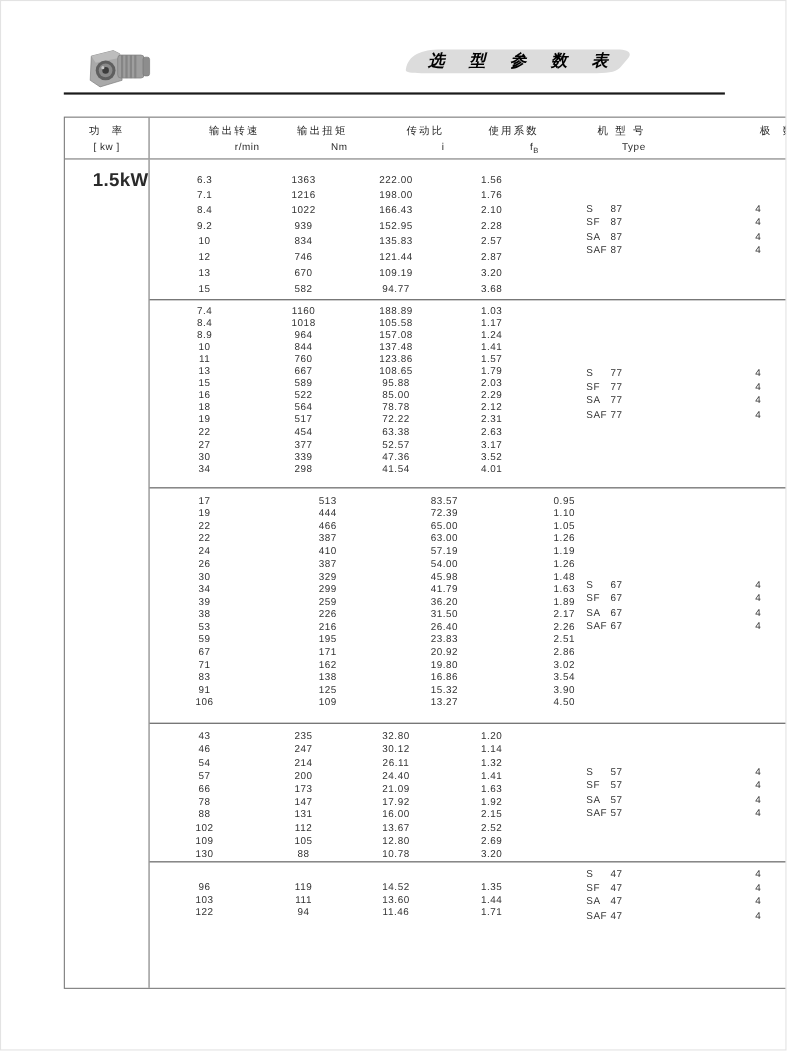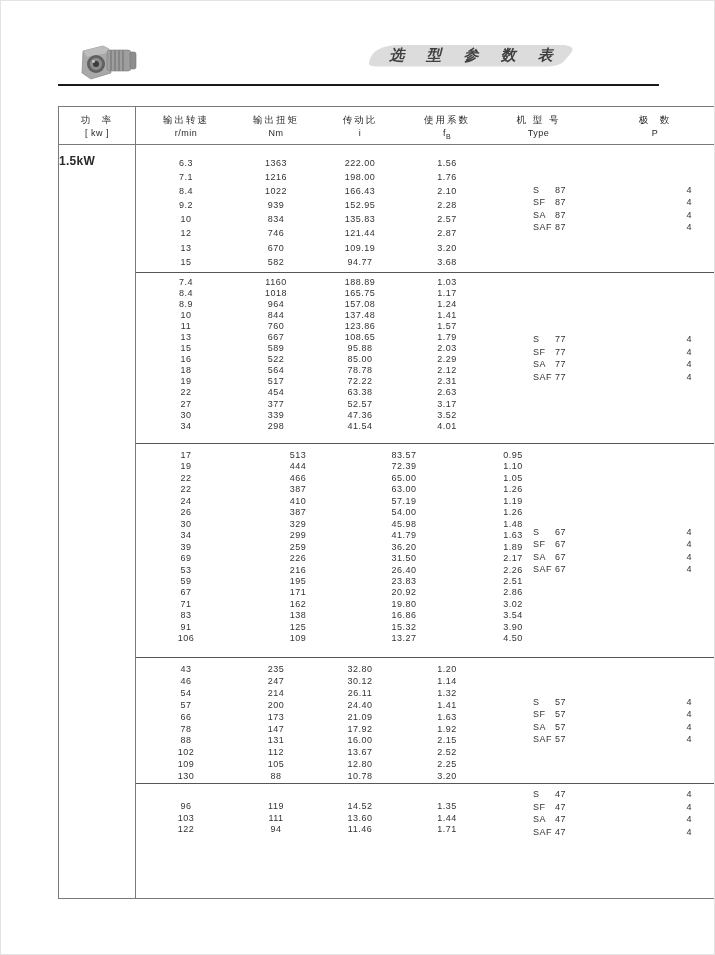--- a/index.html
+++ b/index.html
@@ -10,40 +10,40 @@
   }
 
   
   .logo { position:absolute; left:76px; top:38px; width:64px; height:44px; }
   .badge { position:absolute; left:366px; top:41px; width:208px; height:27px; }
   .badge svg { position:absolute; left:0; top:0; }
   .badge-text {
     position:absolute; left:0; top:0; width:100%; height:100%;
     display:flex; align-items:center; justify-content:center;
     font-style:italic; font-size:15px; letter-spacing:9px;
-    padding-left:9px; color:#404040; font-weight:bold;
+    padding-left:9px; color:#000000; font-weight:bold;
   }
   .header-rule { position:absolute; left:57px; top:83px; width:601px; height:2px; background:#1a1a1a; }
 
   
   .sel-table {
     position:absolute; left:57px; top:105px; width:666px; height:793px;
     border:1px solid #7a7a7a; display:flex; flex-direction:column;
   }
   .thead { display:flex; height:38px; border-bottom:1px solid #7a7a7a; flex:0 0 auto; }
   .th-power { width:77px; border-right:1px solid #7a7a7a; text-align:center; padding-top:5px; }
   .th-data { flex:1; display:grid; grid-template-columns:100px 80px 88px 86px 97px 1fr; padding-top:5px; }
-  .th-cell { text-align:center; }
+  .th-cell { text-align:right; }
   .th-cn { font-size:9.5px; letter-spacing:2px; line-height:15px; white-space:pre; }
   .th-unit { font-size:9px; letter-spacing:0.5px; line-height:12px; }
   .th-unit sub { font-size:7px; }
 
   .tbody { flex:1; display:flex; }
   .power-col { width:77px; border-right:1px solid #7a7a7a; }
-  .power-value { text-align:left; font-weight:bold; font-size:12px; padding-top:9px; letter-spacing:0.3px; }
+  .power-value { text-align:right; font-weight:bold; font-size:17px; padding-top:9px; letter-spacing:0.3px; }
   .blocks { flex:1; display:flex; flex-direction:column; }
 
   .block { position:relative; }
   .block + .block { border-top:1px solid #565656; }
   .b1 { height:127px; } .b2 { height:171px; } .b3 { height:214px; } .b4 { height:126px; } .b5 { flex:1; }
 
   .row { display:grid; grid-template-columns:100px 80px 88px 86px; }
   .row .c { text-align:center; font-size:9px; letter-spacing:0.5px; color:#333; }
   .b1 .rows { padding-top:11px; } .b1 .row { line-height:14.1px; }
   .b2 .rows { padding-top:4px;  } .b2 .row { line-height:11.05px; }
@@ -202,21 +202,21 @@
             <div class="rows">
               <div class="row">
                 <span class="c">7.4</span>
                 <span class="c">1160</span>
                 <span class="c">188.89</span>
                 <span class="c">1.03</span>
               </div>
               <div class="row">
                 <span class="c">8.4</span>
                 <span class="c">1018</span>
-                <span class="c">165.75</span>
+                <span class="c">105.58</span>
                 <span class="c">1.17</span>
               </div>
               <div class="row">
                 <span class="c">8.9</span>
                 <span class="c">964</span>
                 <span class="c">157.08</span>
                 <span class="c">1.24</span>
               </div>
               <div class="row">
                 <span class="c">10</span>
@@ -354,21 +354,21 @@
                 <span class="c">41.79</span>
                 <span class="c">1.63</span>
               </div>
               <div class="row">
                 <span class="c">39</span>
                 <span class="c">259</span>
                 <span class="c">36.20</span>
                 <span class="c">1.89</span>
               </div>
               <div class="row">
-                <span class="c">69</span>
+                <span class="c">38</span>
                 <span class="c">226</span>
                 <span class="c">31.50</span>
                 <span class="c">2.17</span>
               </div>
               <div class="row">
                 <span class="c">53</span>
                 <span class="c">216</span>
                 <span class="c">26.40</span>
                 <span class="c">2.26</span>
               </div>
@@ -475,21 +475,21 @@
               <div class="row">
                 <span class="c">102</span>
                 <span class="c">112</span>
                 <span class="c">13.67</span>
                 <span class="c">2.52</span>
               </div>
               <div class="row">
                 <span class="c">109</span>
                 <span class="c">105</span>
                 <span class="c">12.80</span>
-                <span class="c">2.25</span>
+                <span class="c">2.69</span>
               </div>
               <div class="row">
                 <span class="c">130</span>
                 <span class="c">88</span>
                 <span class="c">10.78</span>
                 <span class="c">3.20</span>
               </div>
             </div>
             <div class="typegroup">
               <div class="trow">

